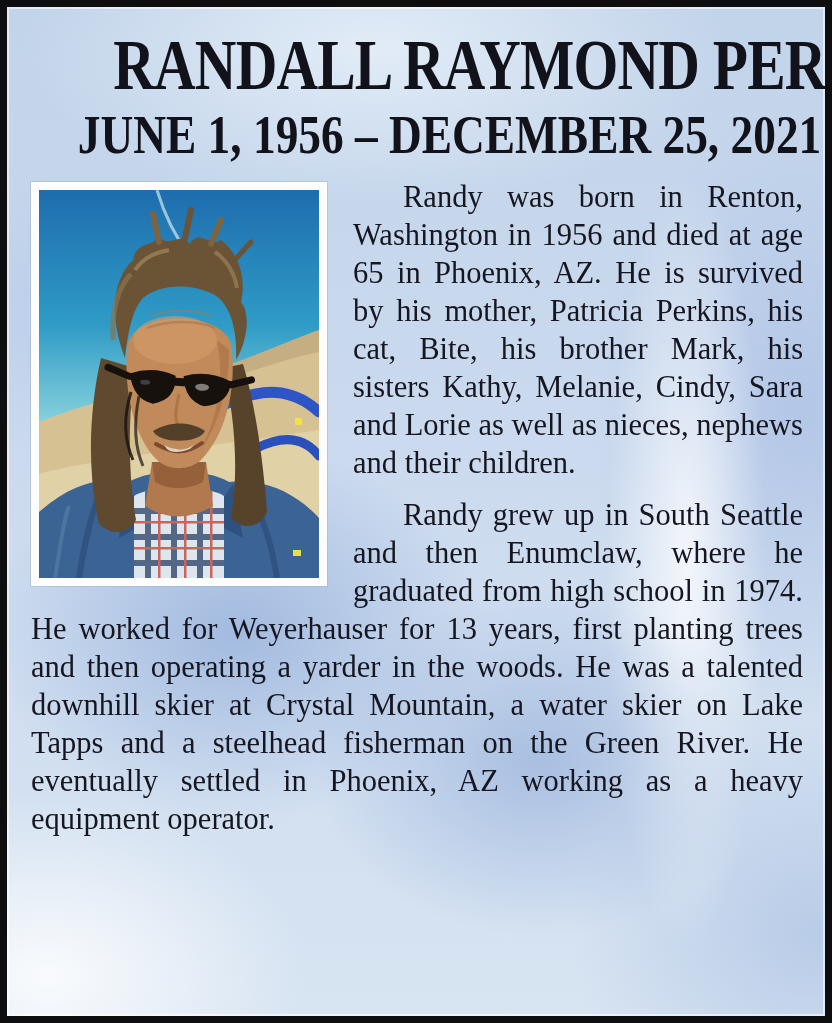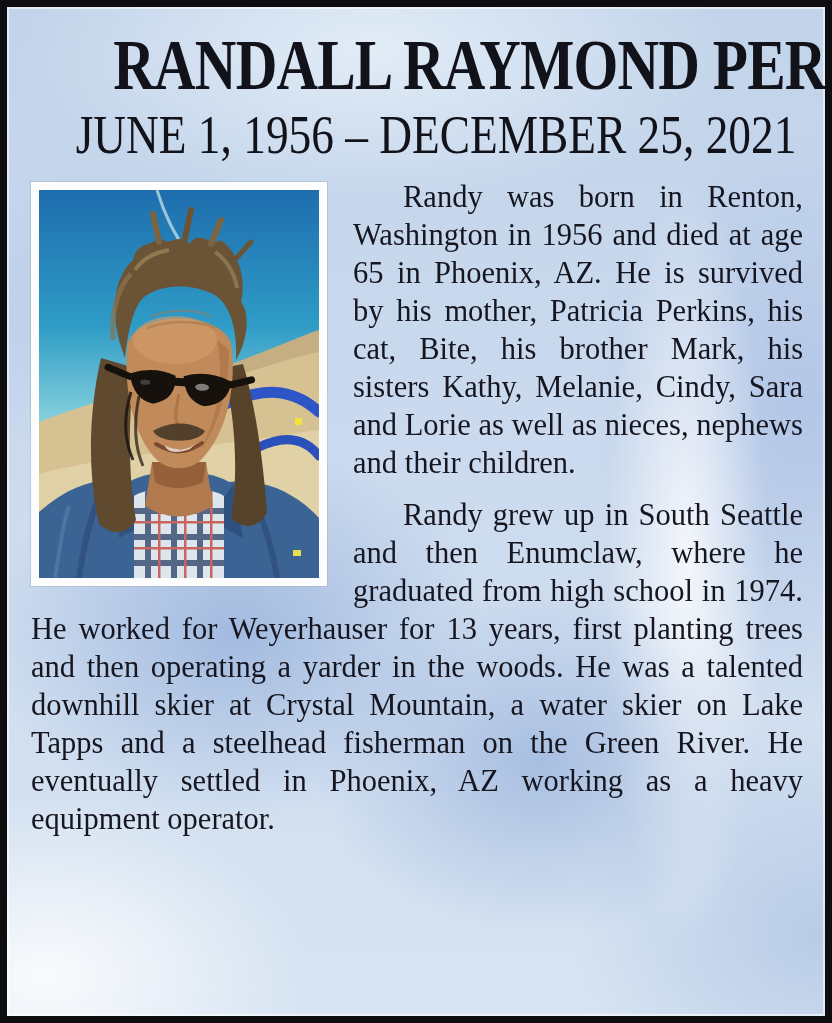--- a/index.html
+++ b/index.html
@@ -21,21 +21,21 @@
       radial-gradient(45% 26% at 5% 96%, rgba(255,255,255,0.85), transparent 70%),
       radial-gradient(55% 20% at 45% 4%, rgba(236,244,251,0.75), transparent 78%),
       radial-gradient(40% 28% at 99% 92%, rgba(142,170,216,0.40), transparent 75%),
       radial-gradient(30% 20% at 10% 30%, rgba(170,194,230,0.45), transparent 75%),
       linear-gradient(180deg, #c2d4ea 0%, #cbdaee 45%, #d7e4f2 100%);
   }
 
   .masthead { text-align: center; padding-top: 22px; color: #12121a; }
   .masthead h1 { font-size: 72px; line-height: 1.0; font-weight: bold; white-space: nowrap; }
   .masthead h1 .squeeze { display: inline-block; transform: scaleX(0.80); transform-origin: 50% 50%; letter-spacing: -1px; }
-  .masthead h2 { font-size: 54px; line-height: 1.0; font-weight: normal; margin-top: 7px; white-space: nowrap; }
+  .masthead h2 { font-size: 54px; line-height: 1.0; font-weight: bold; margin-top: 7px; white-space: nowrap; }
   .masthead h2 .squeeze { display: inline-block; transform: scaleX(0.84); transform-origin: 50% 50%; letter-spacing: 0px; }
 
   .story {
     margin-top: 16px;
     padding: 0 22px 0 24px;
     font-size: 30.5px;
     line-height: 38px;
     text-align: justify;
     color: #161620;
   }

